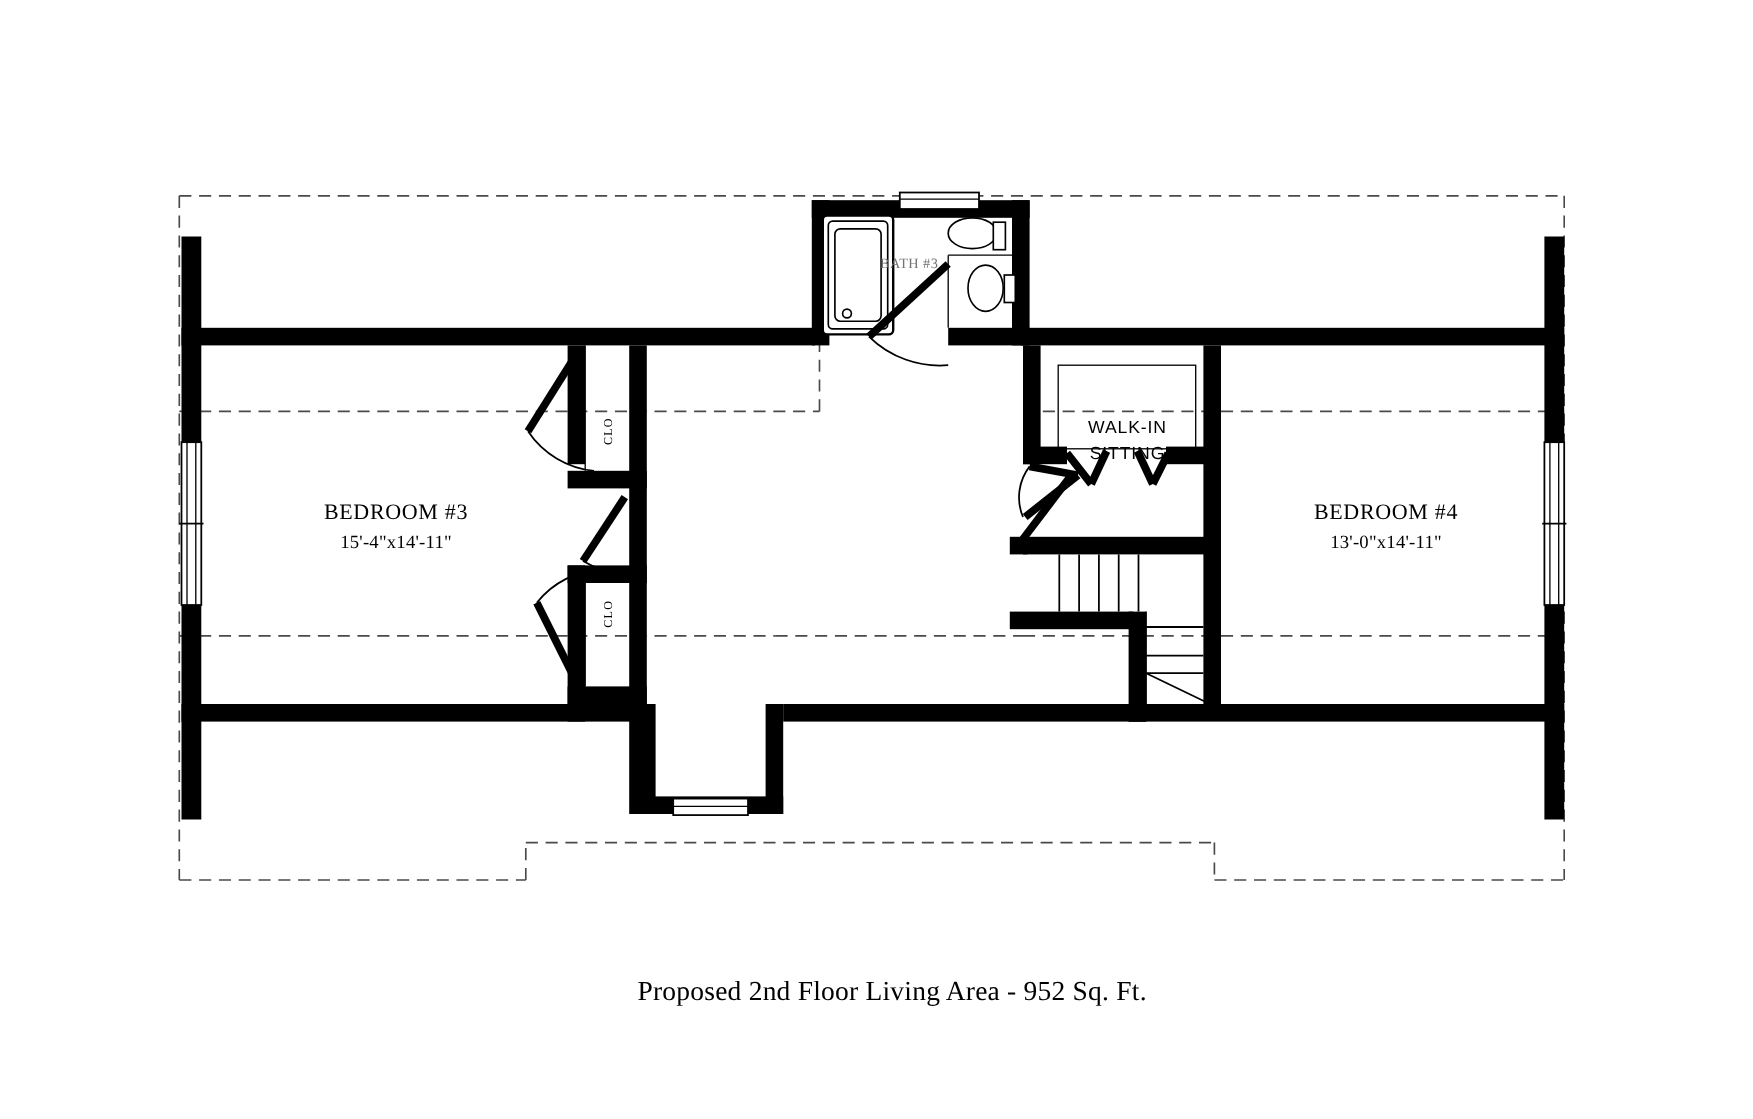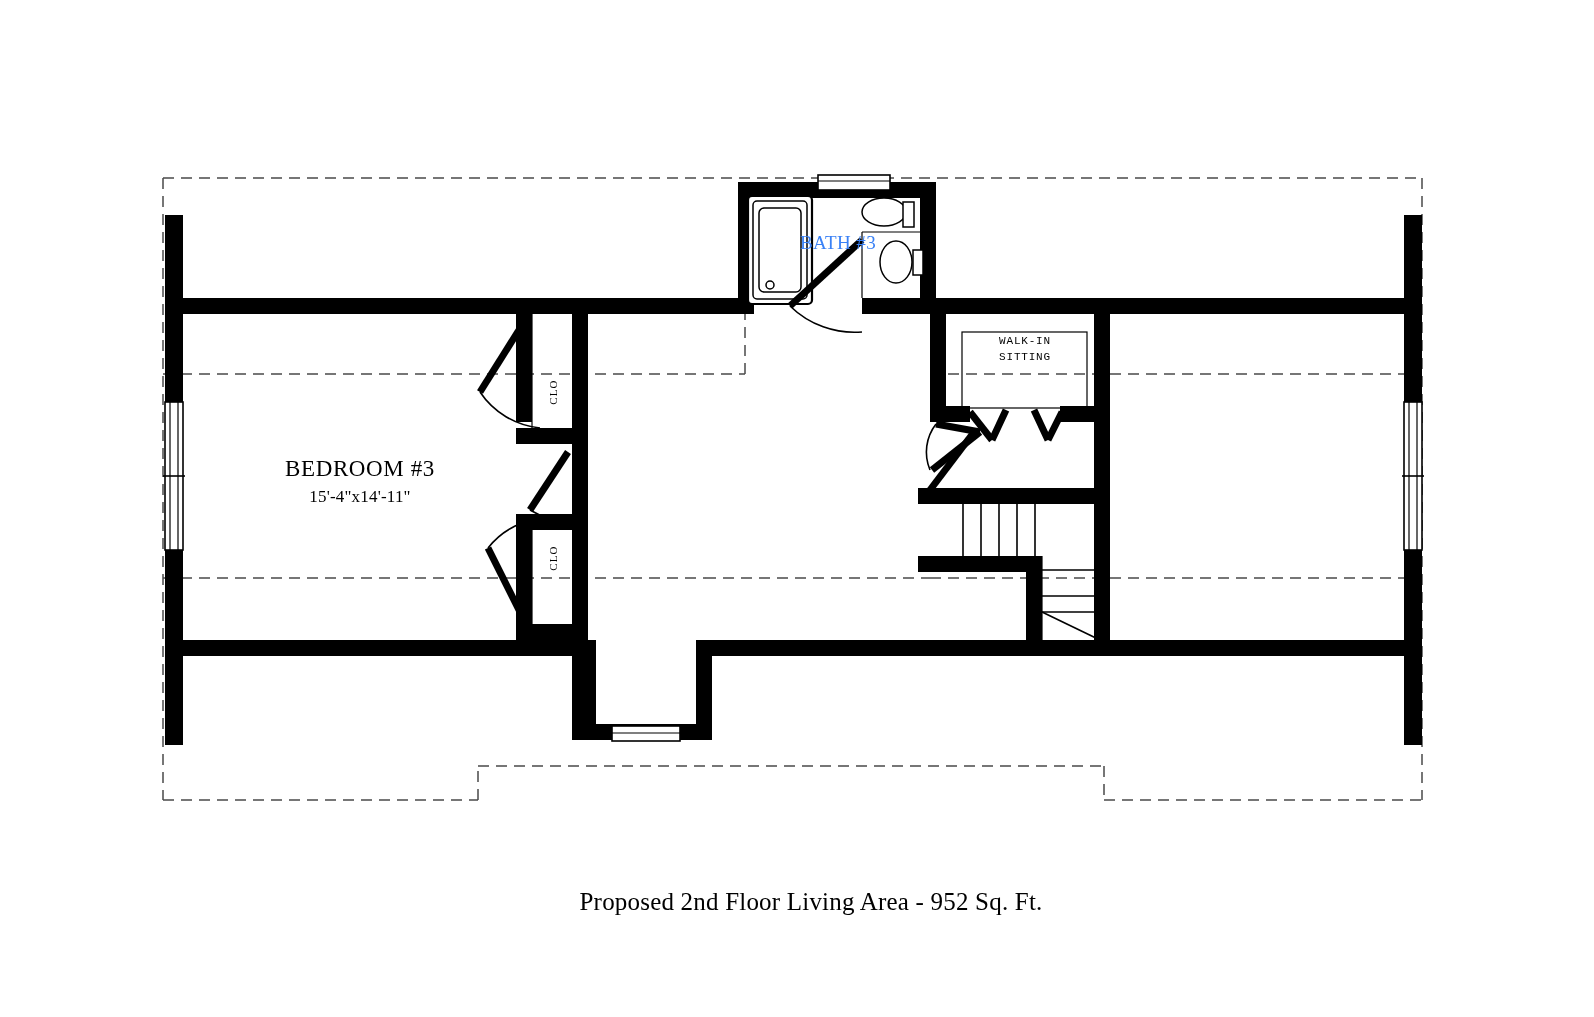--- a/index.html
+++ b/index.html
@@ -45,54 +45,55 @@
   .stairline { fill: none; stroke: #000000; stroke-width: 1.6; }
 
   .room-label {
     position: absolute;
     text-align: center;
     color: #000000;
     font-family: "Liberation Serif", serif;
     white-space: nowrap;
   }
   .room-name {
-    font-size: 23px;
+    font-size: 20px;
     letter-spacing: 0.6px;
     line-height: 1.45;
   }
   .room-dims {
     font-size: 17px;
     letter-spacing: 0.2px;
     line-height: 1.45;
   }
   .small-label {
     position: absolute;
     text-align: center;
     color: #000000;
-    font-family: Liberation Mono, monospace;
-    font-size: 11px;
+    font-family: Liberation Sans, sans-serif;
+    font-size: 16px;
     letter-spacing: 0.8px;
     line-height: 1.45;
     white-space: nowrap;
+    margin-top: 44px;
   }
   .vert-label {
     position: absolute;
     color: #000000;
     font-family: "Liberation Serif", serif;
     font-size: 11px;
     letter-spacing: 1.1px;
     white-space: nowrap;
     transform: rotate(-90deg);
     transform-origin: center center;
   }
   .bath-label {
     position: absolute;
-    color: #3b82f6;
-    font-family: "Liberation Serif", serif;
-    font-size: 19px;
+    color: #737373;
+    font-family: "Liberation Serif", serif;
+    font-size: 13px;
     letter-spacing: 0.4px;
     white-space: nowrap;
   }
   #plan-caption {
     position: absolute;
     left: 0;
     top: 888px;
     width: 1594px;
     text-align: center;
     font-family: "Liberation Serif", serif;
@@ -296,20 +297,24 @@
     </g>
 
   </svg>
 
   <div class="room-label" style="left:200px; top:452px; width:320px;">
     <div class="room-name">BEDROOM #3</div>
     <div class="room-dims">15'-4"x14'-11"</div>
   </div>
 
 
+  <div class="room-label" style="left:1100px; top:452px; width:320px;">
+    <div class="room-name">BEDROOM #4</div>
+    <div class="room-dims">13'-0"x14'-11"</div>
+  </div>
 
   <div class="bath-label" style="left:800px; top:232px;">BATH #3</div>
 
   <div class="small-label" style="left:965px; top:334px; width:120px;">
     <div>WALK-IN</div>
     <div>SITTING</div>
   </div>
 
   <div class="vert-label" style="left:533px; top:386px; width:40px; text-align:center;">CLO</div>
 

